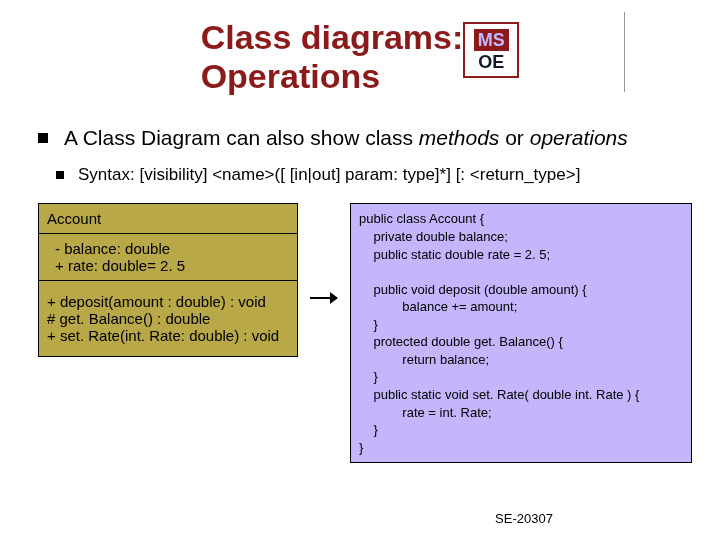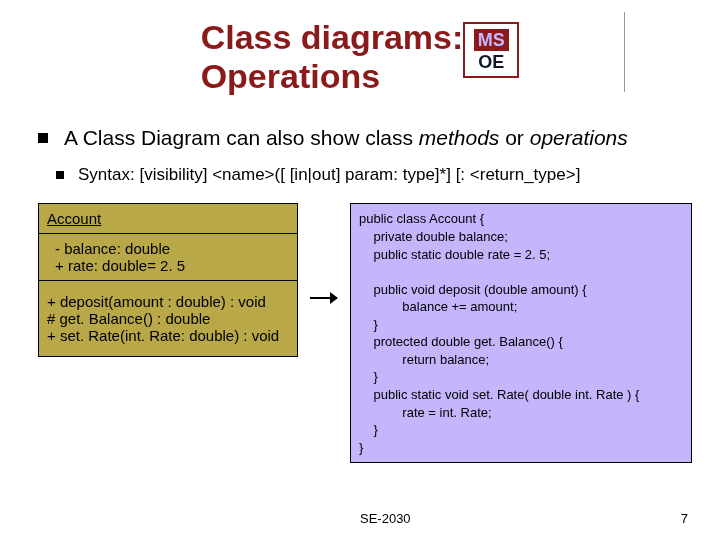--- a/index.html
+++ b/index.html
@@ -77,21 +77,20 @@
   .uml-box {
     width: 260px;
     border: 1px solid #000;
     font-size: 15px;
     margin-left: 10px;
   }
   .uml-title {
     background: #b8a848;
     padding: 6px 8px;
     border-bottom: 1px solid #000;
-    text-decoration: underline;
   }
   .uml-attrs {
     background: #b8a848;
     padding: 6px 16px;
     border-bottom: 1px solid #000;
     white-space: pre-line;
   }
   .uml-ops {
     background: #b8a848;
     padding: 12px 8px;
@@ -130,21 +129,21 @@
     line-height: 1.35;
     font-family: Arial, Helvetica, sans-serif;
     flex: 1;
   }
   .footer {
     position:absolute;
     bottom: 14px;
     left: 0;
     width: 720px;
     display:flex;
-    justify-content: space-between;
+    justify-content: center;
     padding: 0 32px 0 0;
     font-size: 13px;
     color:#000;
   }
   .footer .course { margin-left: 360px; }
 </style>
 </head>
 <body>
 
 <div class="header">

